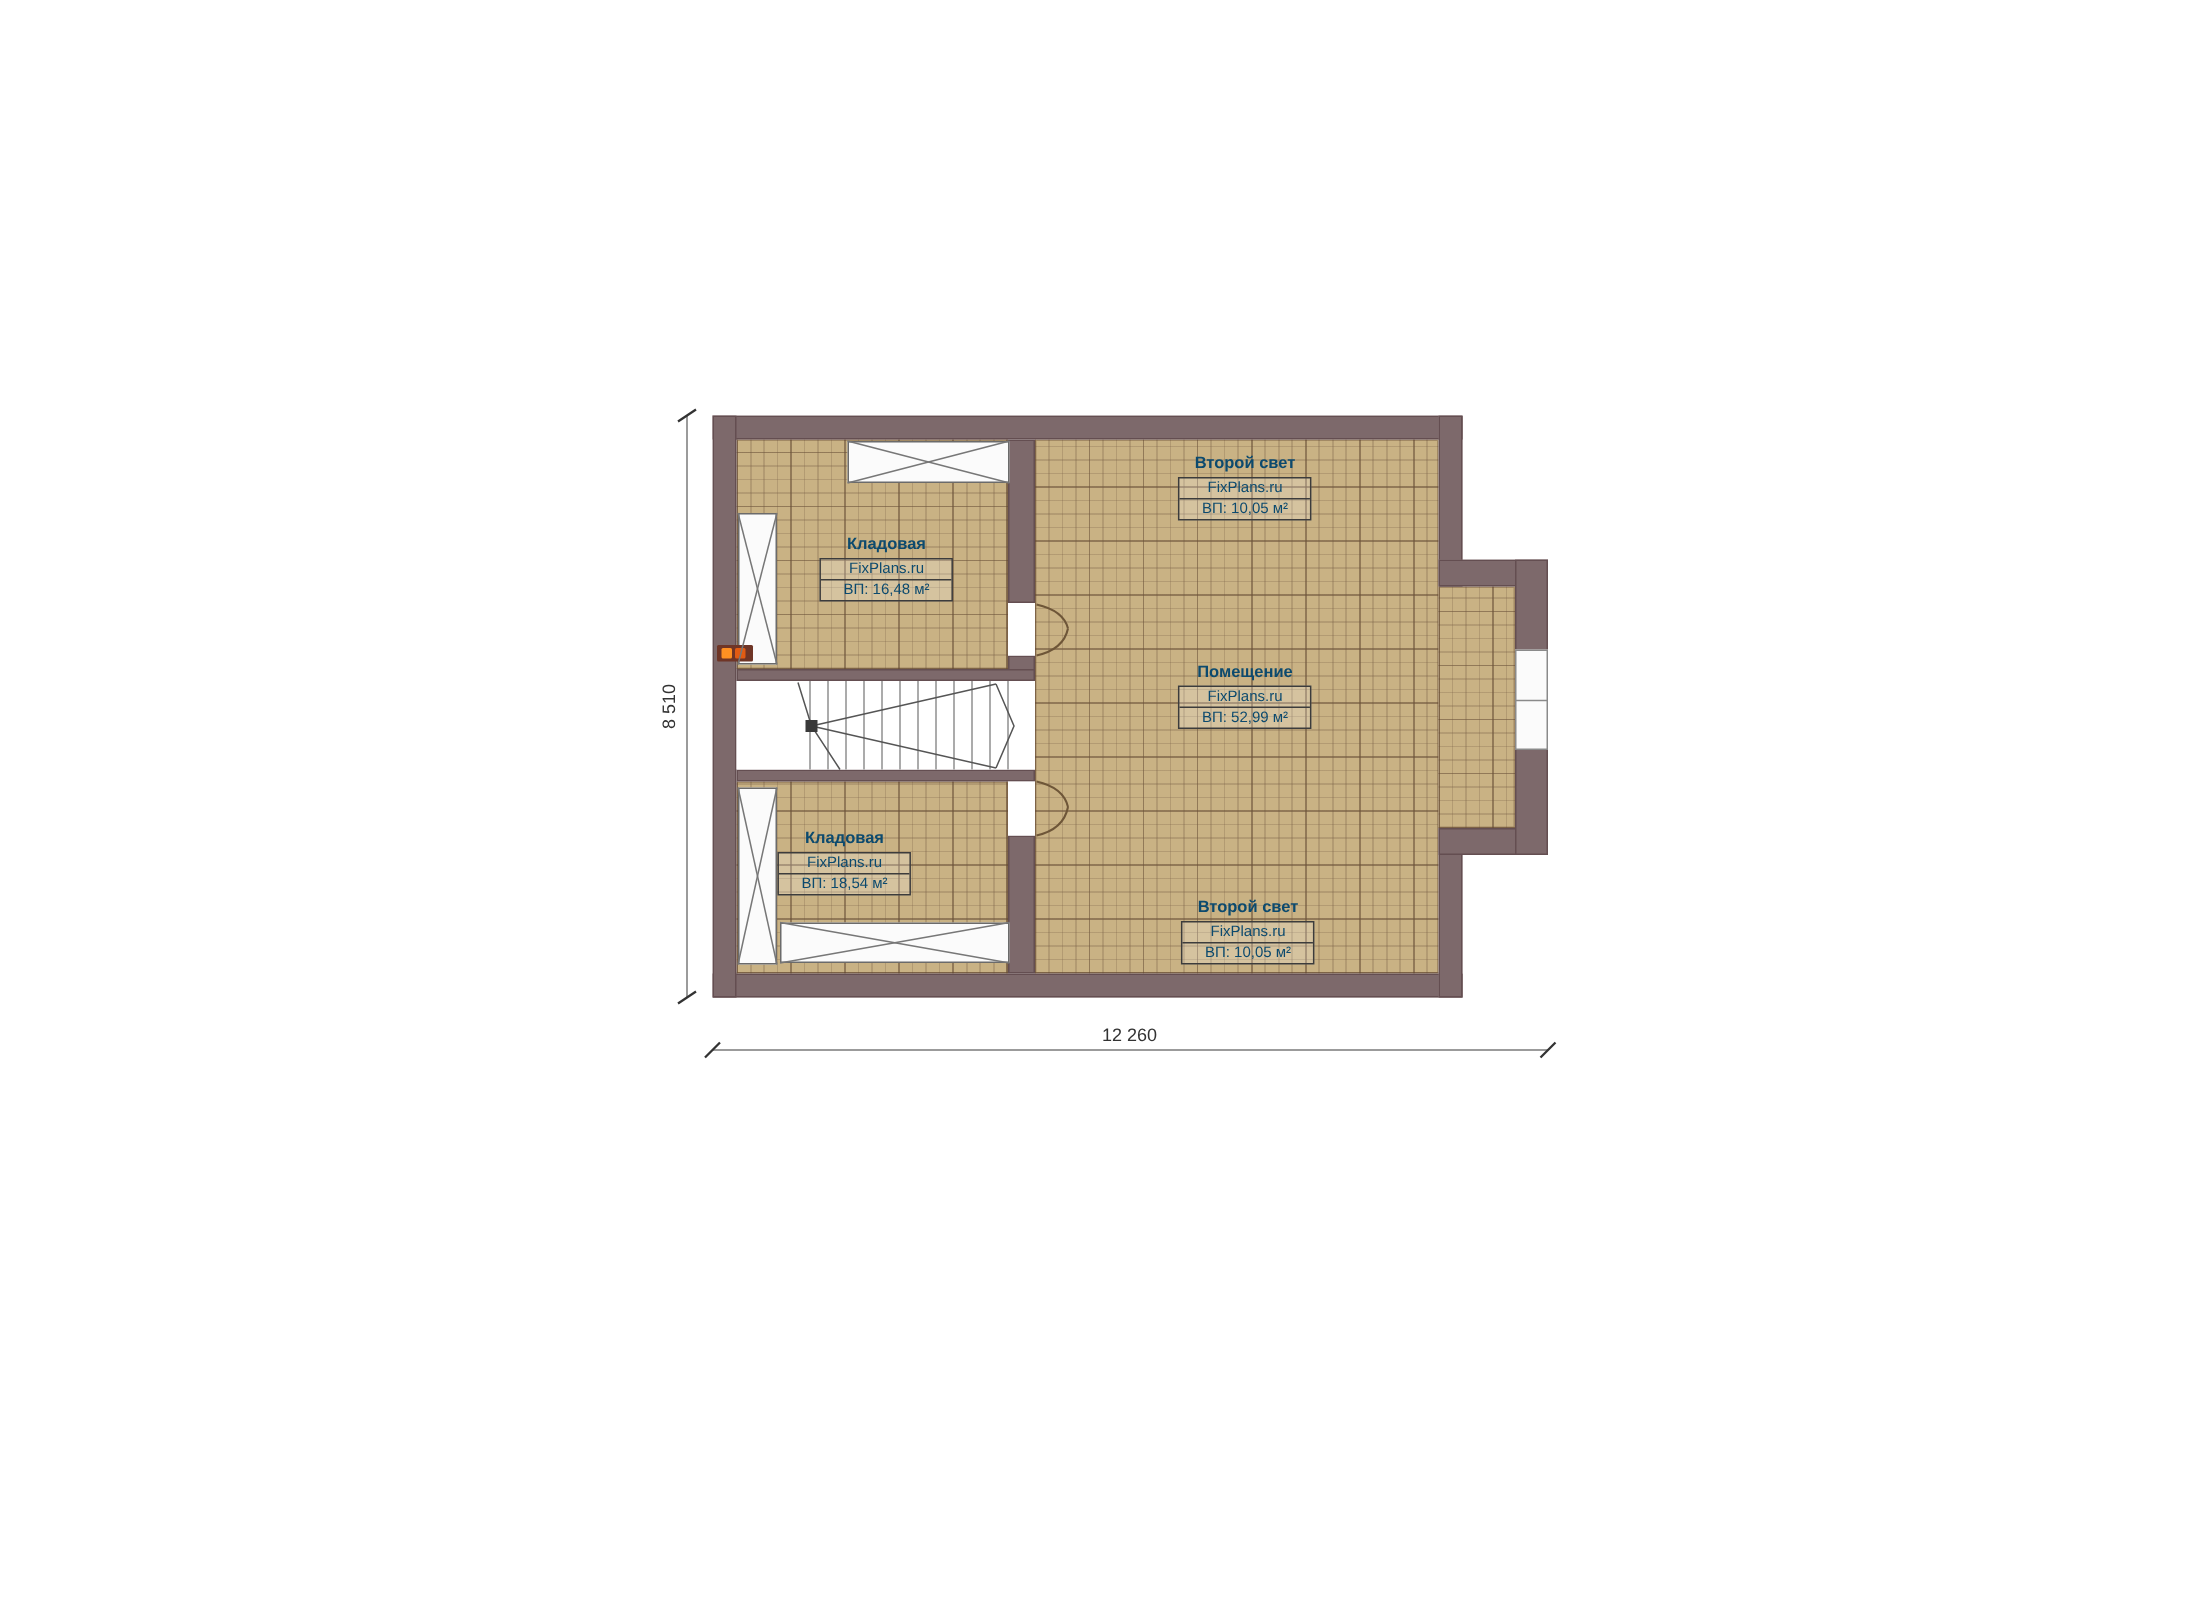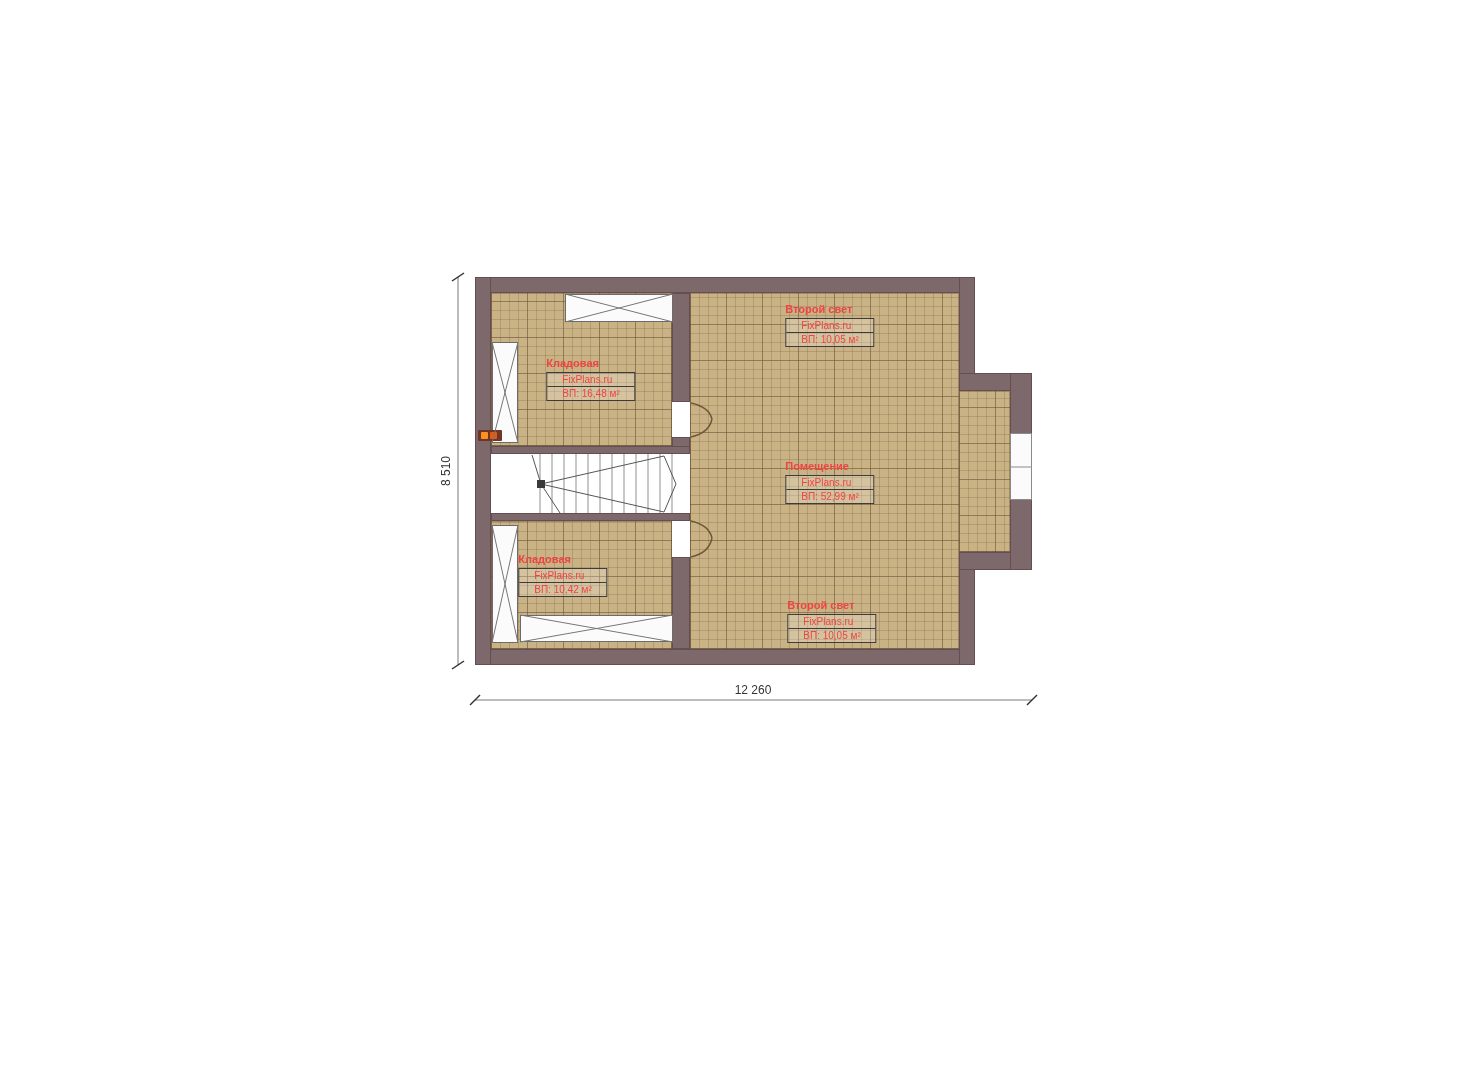--- a/index.html
+++ b/index.html
@@ -14,21 +14,21 @@
         box-shadow: inset 0 0 0 1px rgba(90,60,40,.35); z-index:10;}
   .wall{position:absolute;background:#7d696b;box-shadow: inset 0 0 0 1px rgba(80,57,60,.55); z-index:20;}
   .white-area{position:absolute;background:#ffffff;z-index:25;}
   .door-open{position:absolute;background:#ffffff;z-index:26;}
   .furn{position:absolute;background:#fbfbfb;border:1px solid #6b6b6b;box-sizing:border-box;z-index:30;}
   .window{position:absolute;background:#fbfbfb;border:1px solid #8a8a8a;box-sizing:border-box;z-index:30;}
   .fixture{position:absolute;background:#6f3526;z-index:35;border-radius:1px;}
   .fixture .dot{position:absolute;top:2px;width:7px;height:7px;border-radius:1px;}
   .fixture .dot.a{left:3px;background:#ff9022;}
   .fixture .dot.b{left:12px;background:#e25b12;}
-  .room-label{position:absolute;transform:translateX(-50%);color:#ef4444;z-index:40;}
+  .room-label{position:absolute;transform:translateX(-50%);text-align:center;color:#0c4a6e;z-index:40;}
   .room-name{font-weight:bold;font-size:11px;line-height:1.15;margin-bottom:2px;white-space:nowrap;}
   .room-box{display:inline-block;border:1px solid #3c3c3c;background:rgba(255,255,255,.22);font-size:10px;}
   .room-box .row{padding:0 15px;line-height:13px;white-space:nowrap;}
   .room-box .row.brand{border-bottom:1px solid #3c3c3c;}
   svg.overlay{position:absolute;left:0;top:0;z-index:50;pointer-events:none;}
   svg .dim-text{font-family:"Liberation Sans", sans-serif;font-size:12px;fill:#333;}
 </style>
 </head>
 <body>
 
@@ -81,33 +81,33 @@
   </div>
 
   <div class="room-label" style="left:830px;top:303px;">
     <div class="room-name">Второй свет</div>
     <div class="room-box">
       <div class="row brand">FixPlans.ru</div>
       <div class="row">ВП: 10,05 м²</div>
     </div>
   </div>
 
-  <div class="room-label" style="left:830px;top:460px;">
+  <div class="room-label" style="left:830px;top:442px;">
     <div class="room-name">Помещение</div>
     <div class="room-box">
       <div class="row brand">FixPlans.ru</div>
       <div class="row">ВП: 52,99 м²</div>
     </div>
   </div>
 
   <div class="room-label" style="left:563px;top:553px;">
     <div class="room-name">Кладовая</div>
     <div class="room-box">
       <div class="row brand">FixPlans.ru</div>
-      <div class="row">ВП: 10,42 м²</div>
+      <div class="row">ВП: 18,54 м²</div>
     </div>
   </div>
 
   <div class="room-label" style="left:832px;top:599px;">
     <div class="room-name">Второй свет</div>
     <div class="room-box">
       <div class="row brand">FixPlans.ru</div>
       <div class="row">ВП: 10,05 м²</div>
     </div>
   </div>

